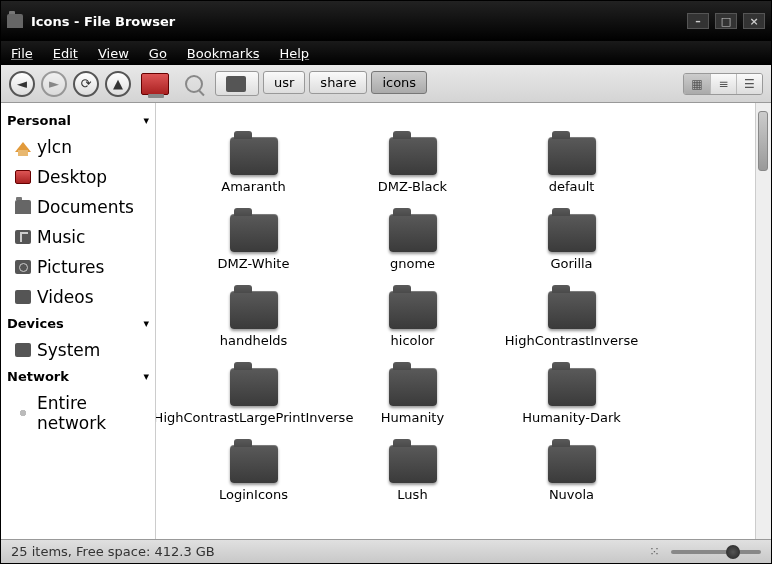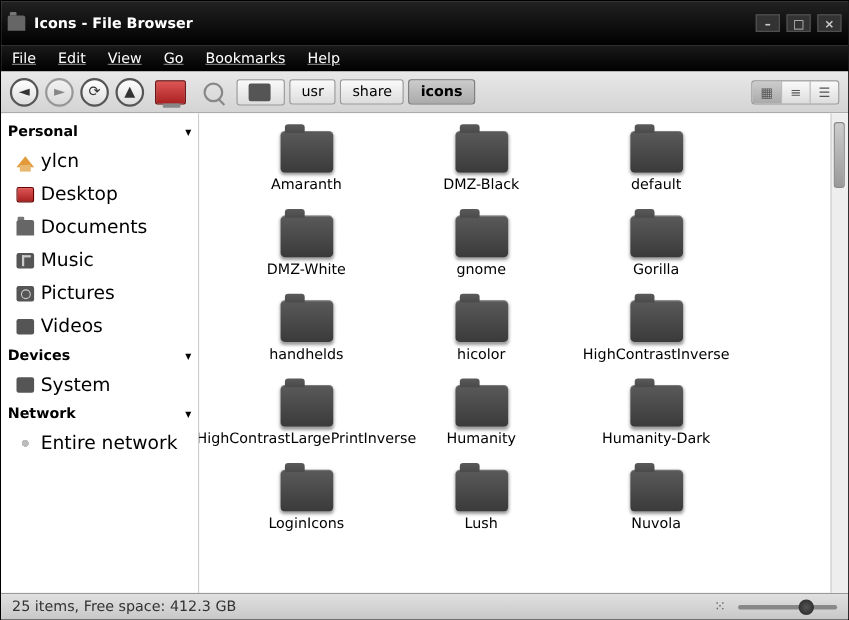--- a/index.html
+++ b/index.html
@@ -14,47 +14,47 @@
 .menubar span { text-decoration: underline; text-decoration-color: rgba(255,255,255,0.5); cursor: pointer; }
 .toolbar { background: linear-gradient(#e8e8e8,#d4d4d4); height: 38px; display: flex; align-items: center; padding: 0 8px; gap: 6px; border-bottom: 1px solid #999; }
 .navbtn { width: 26px; height: 26px; border: 2px solid #555; border-radius: 50%; display: flex; align-items: center; justify-content: center; background: linear-gradient(#fff,#ddd); cursor: pointer; font-size: 13px; color:#333;}
 .navbtn.disabled { opacity: 0.5; }
 .comp-icon { width: 28px; height: 22px; background: linear-gradient(#d55,#a22); border: 1px solid #600; border-radius: 2px; position: relative; margin: 0 4px; }
 .comp-icon::after{content:"";position:absolute;bottom:-4px;left:6px;width:16px;height:4px;background:#888;border-radius:1px;}
 .magnifier { width:18px; height:18px; border:2px solid #888; border-radius:50%; position:relative; margin:0 6px;}
 .magnifier::after{content:"";position:absolute;width:7px;height:2px;background:#888;bottom:-3px;right:-4px;transform:rotate(45deg);}
 .crumbs { display: flex; gap: 4px; align-items: flex-start; }
 .crumb { border: 1px solid #999; background: linear-gradient(#fafafa,#ddd); padding: 3px 10px; border-radius: 3px; font-size: 13px; cursor: pointer; }
-.crumb.active { background: linear-gradient(#ccc,#aaa); font-weight: bold; border-color:#777; }
+.crumb.active { background: linear-gradient(#ccc,#aaa); font-weight: normal; border-color:#777; }
 .crumb-icon { width:20px; height:16px; background:#555; display:inline-block; vertical-align:middle; border-radius:2px; margin-right:2px;}
 .view-toggle { margin-left: auto; display: flex; gap: 0; border:1px solid #999; border-radius:3px; overflow:hidden;}
 .view-toggle .vbtn{ width:26px; height:20px; display:flex; align-items:center; justify-content:center; background:linear-gradient(#fafafa,#ddd); cursor:pointer; font-size:12px; color:#555; border-left:1px solid #bbb;}
 .view-toggle .vbtn:first-child{border-left:none;}
 .view-toggle .vbtn.active{background:linear-gradient(#ccc,#aaa);}
 .body-area { flex: 1; display: flex; overflow: hidden; background: #fff; }
-.sidebar { width: 180px; border-right: 1px solid #ccc; overflow-y: auto; padding: 6px 4px; }
+.sidebar { width: 155px; border-right: 1px solid #ccc; overflow-y: auto; padding: 6px 4px; }
 .side-header { font-weight: bold; font-size: 13px; padding: 4px 2px; display: flex; align-items: center; }
 .side-header .chev { margin-left: auto; font-size: 11px; }
 .side-item { display: flex; align-items: center; gap: 6px; padding: 5px 4px 5px 10px; font-size: 17px; cursor: pointer; }
 .sicon { width: 16px; height: 14px; flex-shrink: 0; display:inline-block; }
 .sicon.home{ width:0;height:0;border-left:8px solid transparent;border-right:8px solid transparent;border-bottom:10px solid #e29a3a; position:relative;}
 .sicon.home::after{content:"";position:absolute;top:8px;left:-5px;width:10px;height:6px;background:#e8b870;}
 .sicon.desktop{background:linear-gradient(#d55,#a22);border-radius:2px;border:1px solid #600;}
 .sicon.folder{background:#666;border-radius:2px 2px 0 0;position:relative;}
 .sicon.folder::before{content:"";position:absolute;top:-3px;left:1px;width:6px;height:3px;background:#777;border-radius:1px 1px 0 0;}
 .sicon.cam{background:#555;border-radius:2px;position:relative;}
 .sicon.cam::after{content:"";position:absolute;top:3px;left:4px;width:7px;height:7px;border:1px solid #ccc;border-radius:50%;}
 .sicon.music{background:#555;border-radius:2px;position:relative;}
 .sicon.music::after{content:"";position:absolute;top:2px;left:5px;width:6px;height:8px;border-left:2px solid #ccc;border-top:2px solid #ccc;}
 .sicon.video{background:#555;border-radius:2px;}
 .sicon.trash{background:#888;border-radius:2px 2px 3px 3px;}
 .sicon.disk{background:#555;border-radius:2px;}
 .sicon.net{background:radial-gradient(circle,#bbb 30%,transparent 31%);}
 .content { flex: 1; position: relative; overflow: hidden; display:flex;}
-.icon-grid { flex:1; overflow-y: auto; padding: 10px 20px; }
+.icon-grid { flex:1; overflow-y: auto; padding: 28px 20px; }
 .grid-inner{ display:grid; grid-template-columns: repeat(3, 155px); gap: 8px 4px; }
 .folder-item { display: flex; flex-direction: column; align-items: center; gap: 4px; padding: 6px 2px; cursor: pointer; text-align:center; font-size:13px; }
 .big-folder { width: 48px; height: 38px; background: linear-gradient(#5a5a5a,#3a3a3a); border-radius: 4px; position: relative; box-shadow: inset 0 1px 0 rgba(255,255,255,0.2), 0 2px 3px rgba(0,0,0,0.4); }
 .big-folder::before { content:""; position:absolute; top:-6px; left:4px; width:18px; height:8px; background:linear-gradient(#5a5a5a,#4a4a4a); border-radius:3px 3px 0 0; }
 .scrolltrack{ width:16px; background:#eee; border-left:1px solid #ccc; position:relative;}
 .scrollthumb{ position:absolute; top:8px; left:2px; width:10px; height:60px; background:linear-gradient(#ccc,#999); border:1px solid #888; border-radius:3px;}
 .statusbar { height: 24px; background: linear-gradient(#e0e0e0,#c8c8c8); border-top: 1px solid #999; display: flex; align-items: center; padding: 0 10px; font-size: 13px; color:#333;}
 .status-right{margin-left:auto; display:flex; align-items:center; gap:10px;}
 .zoom-slider{ width:90px; height:4px; background:#888; border-radius:2px; position:relative;}
 .zoom-slider::after{content:"";position:absolute;top:-5px;left:55px;width:14px;height:14px;background:radial-gradient(#555,#222);border-radius:50%;}

